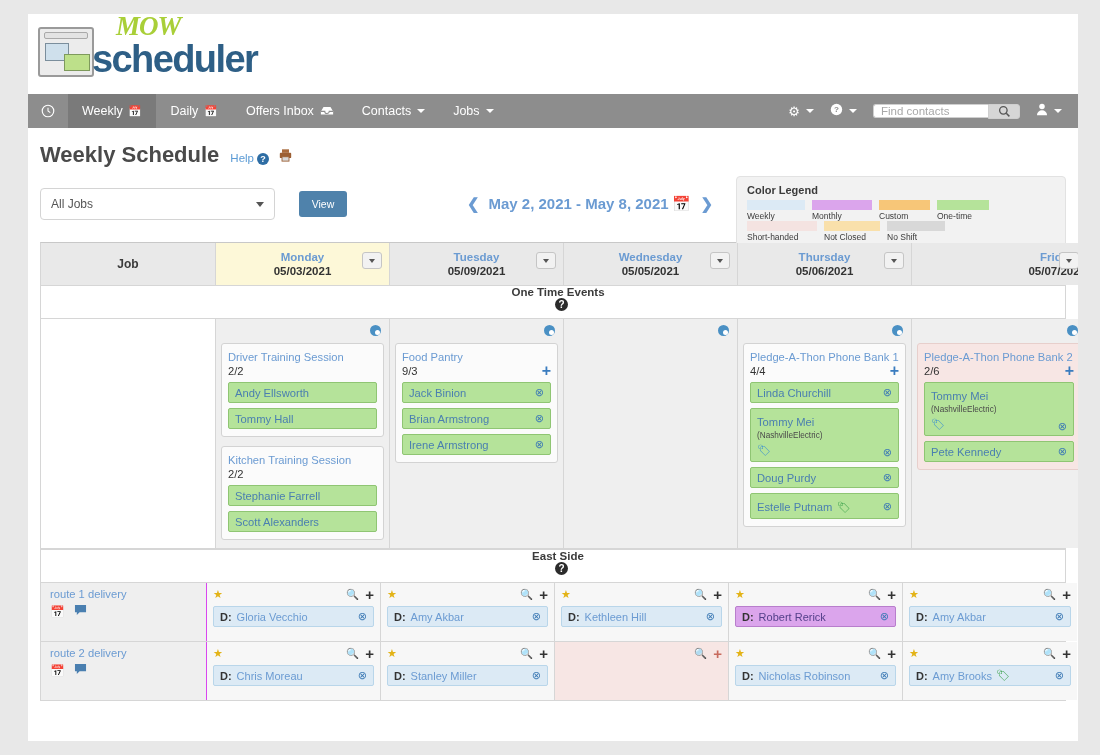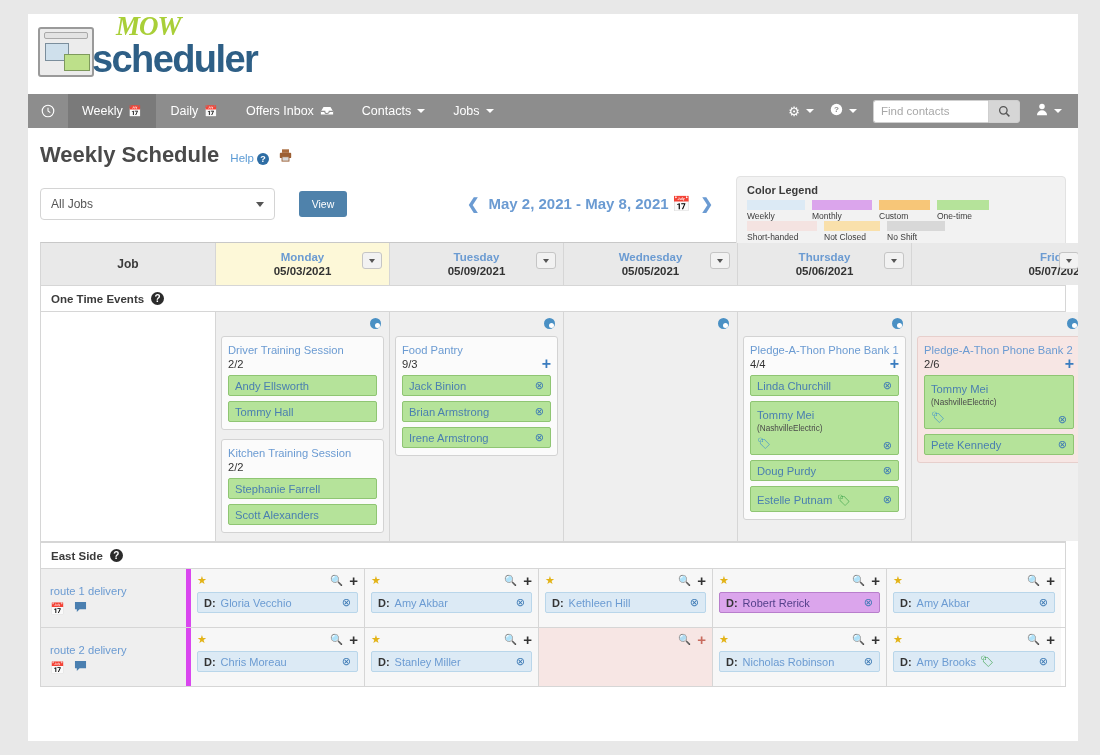--- a/index.html
+++ b/index.html
@@ -32,21 +32,21 @@
   
   .nav { height:34px; background:#8d8d8d; display:flex; align-items:stretch; position:relative; }
   .nav-left { display:flex; align-items:stretch; }
   .nav-item { display:flex; align-items:center; padding:0 14px; color:#fff; font-size:12.5px; cursor:pointer; white-space:nowrap; }
   .nav-item.active { background:#7a7a7a; }
   .nav-item .ico { margin-left:6px; font-size:11px; }
   .nav-home { display:flex; align-items:center; padding:0 13px; color:#fff; font-size:13px; }
   .caret { display:inline-block; margin-left:6px; border-left:4px solid transparent; border-right:4px solid transparent; border-top:4px solid #fff; }
   .nav-right { position:absolute; right:8px; top:0; height:34px; display:flex; align-items:center; }
   .nav-ic { color:#fff; font-size:13px; display:flex; align-items:center; padding:0 8px; }
-  .search-box { display:flex; height:23px; margin:0 8px; }
+  .search-box { display:flex; height:23px; margin:0 8px;align-items:center; }
   .search-box input { width:115px; border:1px solid #cfcfcf; border-right:none; border-radius:3px 0 0 3px; font-size:11.5px; padding:0 7px; color:#555; outline:none; font-family:"Liberation Sans", sans-serif;}
   .search-box input::placeholder { color:#a8a8a8; }
   .search-btn { width:32px; background:#d6d6d6; border:1px solid #cfcfcf; border-radius:0 3px 3px 0; display:flex; align-items:center; justify-content:center; cursor:pointer; color:#555; font-size:12px;}
 
   
   .pagehead { padding:14px 12px 0 12px; display:flex; align-items:baseline; }
   .pagetitle { font-size:22px; font-weight:bold; color:#4a4a4a; }
   .help-link { margin-left:11px; font-size:11.5px; color:#5b9bd5; cursor:pointer; }
   .help-q { display:inline-block; width:12px; height:12px; border-radius:50%; background:#2e6da4; color:#fff; font-size:9px; line-height:12px; text-align:center; margin-left:3px; font-weight:bold;}
   .print-ic { margin-left:9px; color:#9c5f33; font-size:13px; cursor:pointer; }
@@ -74,21 +74,21 @@
   .col-day { width:174px; flex:none; }
 
   .hdr { background:#e9e9e9; height:42px; display:flex; align-items:center; justify-content:center; position:relative; }
   .hdr.mon { background:#fdf8d8; }
   .hdr .dayname { color:#6b9bd2; font-size:11.5px; font-weight:bold; text-align:center; }
   .hdr .daydate { color:#333; font-size:11.5px; font-weight:bold; text-align:center; margin-top:2px; }
   .hdr .jobword { color:#3b3b3b; font-size:12px; font-weight:bold; }
   .hdr .ddbtn { position:absolute; right:7px; top:9px; width:20px; height:17px; background:#f2f2f2; border:1px solid #c5c5c5; border-radius:3px; display:flex; align-items:center; justify-content:center; cursor:pointer; }
   .hdr .ddbtn i { border-left:3.5px solid transparent; border-right:3.5px solid transparent; border-top:4px solid #555; display:block; }
 
-  .sectionrow { border-top:1px solid #d6d6d6; border-bottom:1px solid #d6d6d6; background:#fff; height:27px; display:flex; align-items:center; padding-left:10px; }
+  .sectionrow { border-top:1px solid #d6d6d6; border-bottom:1px solid #d6d6d6; background:#fff; height:34px; display:flex; align-items:center; padding-left:10px;flex-direction:column; }
   .sectionrow .t { font-size:11.5px; font-weight:bold; color:#3b3b3b; }
   .sectionrow .q { display:inline-block; width:13px; height:13px; border-radius:50%; background:#2b2b2b; color:#fff; font-size:10px; line-height:13px; text-align:center; margin-left:7px; font-weight:bold; }
 
   .otrow { display:flex; border-bottom:1px solid #d6d6d6; }
   .otcell { width:174px; flex:none; border-right:1px solid #d6d6d6; background:#efefef; padding:6px 5px 8px 5px; min-height:222px; position:relative; }
   .otcell.blank-job { width:175px; background:#fff; }
   .otcell:last-child { border-right:none; }
   .addc { position:absolute; right:8px; top:6px; width:11px; height:11px; border-radius:50%; background:#4a90c4; border:2px solid #4a90c4; cursor:pointer; }
   .addc::after { content:""; position:absolute; left:3px; top:3px; width:5px; height:5px; background:#fff; border-radius:50%; }
 
@@ -101,21 +101,21 @@
   .person { margin-top:5px; background:#b5e39a; border:1px solid #8fc573; border-radius:2px; min-height:21px; display:flex; align-items:center; justify-content:space-between; padding:3px 6px; }
   .person .nm { color:#4a7fb0; font-size:11.2px; }
   .person .sub { color:#4a4a4a; font-size:8.2px; display:block; margin-top:1px; }
   .xcirc { color:#3d7ab5; font-size:11px; cursor:pointer; line-height:1; }
   .tagic { color:#3a8fd0; font-size:11px; }
   .tagic.green { color:#3aa14a; }
 
   
   .jobrow { display:flex; border-bottom:1px solid #d6d6d6; }
   .jobrow:last-child { border-bottom:none; }
-  .jcell-name { width:150px; flex:none; border-right:5px solid #d946ef; background:#efefef; padding:16px 9px 8px 9px; min-height:58px; }
+  .jcell-name { width:166px; flex:none; border-right:1px solid #d946ef; background:#efefef; padding:5px 9px 8px 9px; min-height:58px; }
   .jname { color:#6b9bd2; font-size:11.2px; }
   .jicons { margin-top:4px; display:flex; gap:9px; align-items:center; }
   .jic { color:#4a7fb0; font-size:12px; cursor:pointer; }
   .jcell-day { width:174px; flex:none; border-right:1px solid #d6d6d6; background:#f7f7f7; padding:5px 6px 7px 6px; min-height:58px; position:relative; }
   .jcell-day:last-child { border-right:none; }
   .jcell-day.short { background:#f7e6e4; }
   .celltop { display:flex; align-items:center; justify-content:space-between; height:13px; }
   .star { color:#e3b317; font-size:11px; }
   .topicons { display:flex; align-items:center; gap:6px; }
   .mag { color:#4a4a4a; font-size:10.5px; cursor:pointer; }

